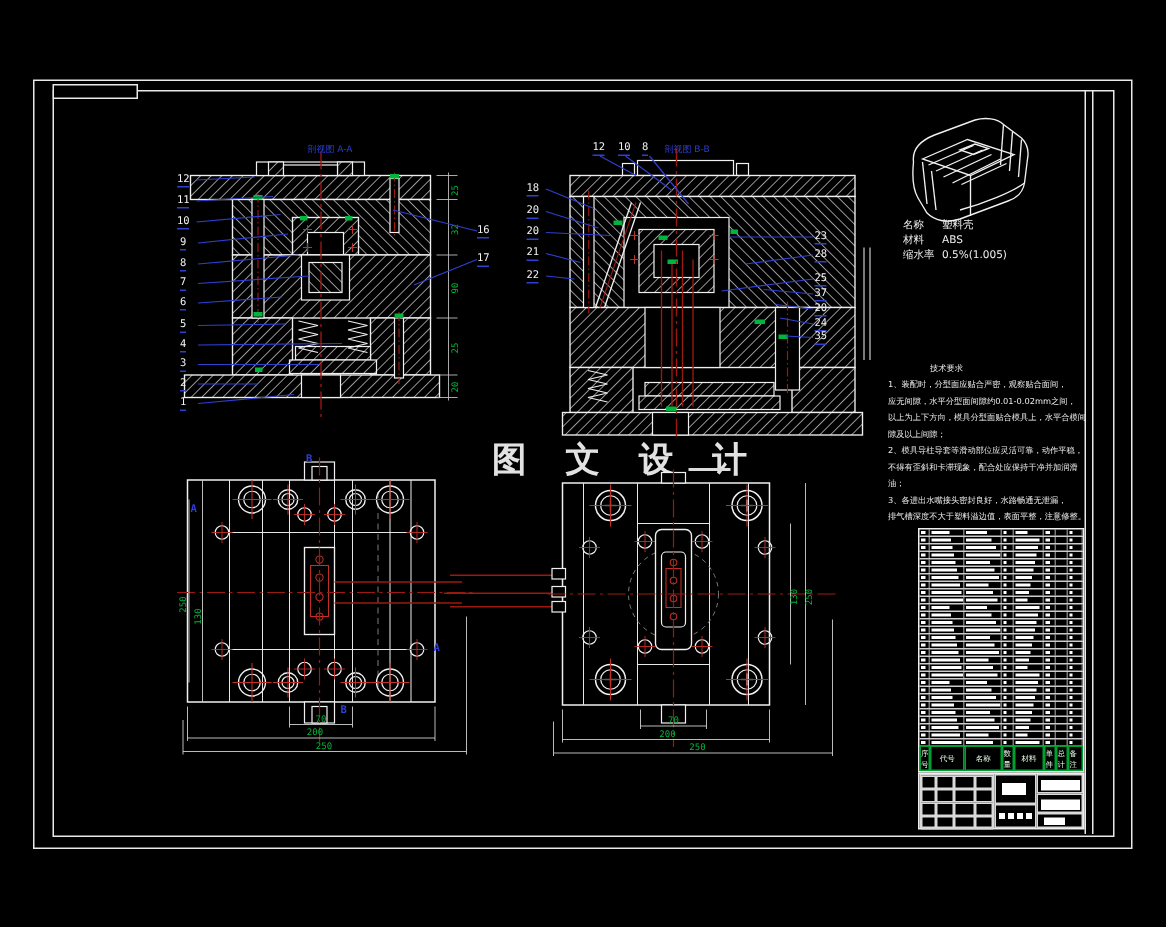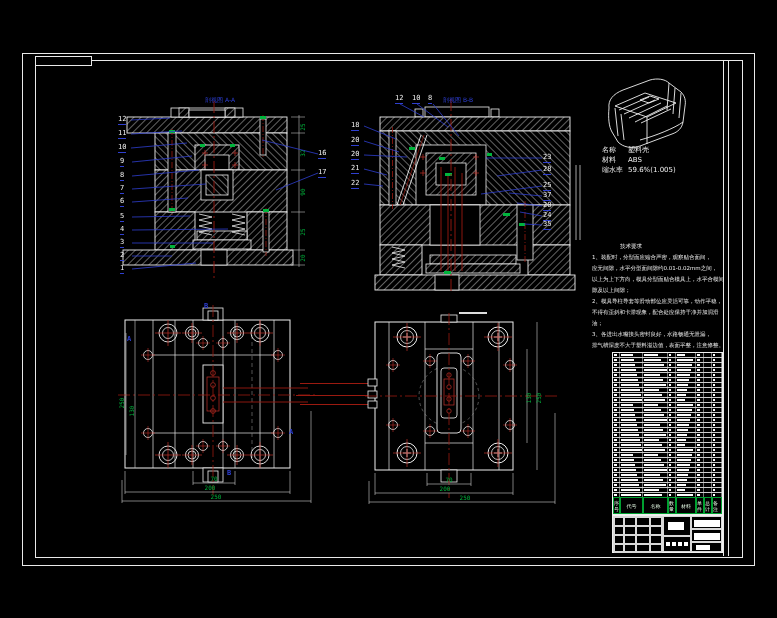--- a/index.html
+++ b/index.html
@@ -314,35 +314,36 @@
     <div class="row">
       <span class="plabel">名称</span>
       <span>塑料壳</span>
     </div>
     <div class="row">
       <span class="plabel">材料</span>
       <span>ABS</span>
     </div>
     <div class="row">
       <span class="plabel">缩水率</span>
-      <span>59.6%(1.005)</span>
+      <span>0.5%(1.005)</span>
     </div>
   </div>
 
   <div class="notes" style="left:592px;top:241px;">
     <div class="ntitle">技术要求</div>
     <div>1、装配时，分型面应贴合严密，观察贴合面间，</div>
     <div>应无间隙，水平分型面间隙约0.01-0.02mm之间，</div>
     <div>以上为上下方向，模具分型面贴合模具上，水平合模间隙及以上间隙；</div>
     <div>2、模具导柱导套等滑动部位应灵活可靠，动作平稳，</div>
     <div>不得有歪斜和卡滞现象，配合处应保持干净并加润滑油；</div>
     <div>3、各进出水嘴接头密封良好，水路畅通无泄漏，</div>
     <div>排气槽深度不大于塑料溢边值，表面平整，注意修整。</div>
   </div>
 
+  <span class="watermark" style="left:328px;top:291px;">图 文 设 计</span>
   <div class="wm-underline" style="left:459px;top:312px;width:28px;"></div>
 
   <svg style="left:118px;top:303px;" width="200" height="205" viewBox="0 0 200 205">
     <rect x="7" y="17" width="165" height="148" fill="#000" stroke="#f0f0f0" stroke-width="1"></rect>
     <g stroke="#e6e6e6" stroke-width="0.7">
       <line x1="35" y1="17" x2="35" y2="165"></line>
         <line x1="57" y1="17" x2="57" y2="165"></line>
       <line x1="75" y1="17" x2="75" y2="165"></line>
         <line x1="105" y1="17" x2="105" y2="165"></line>
       <line x1="117" y1="17" x2="117" y2="165"></line>

